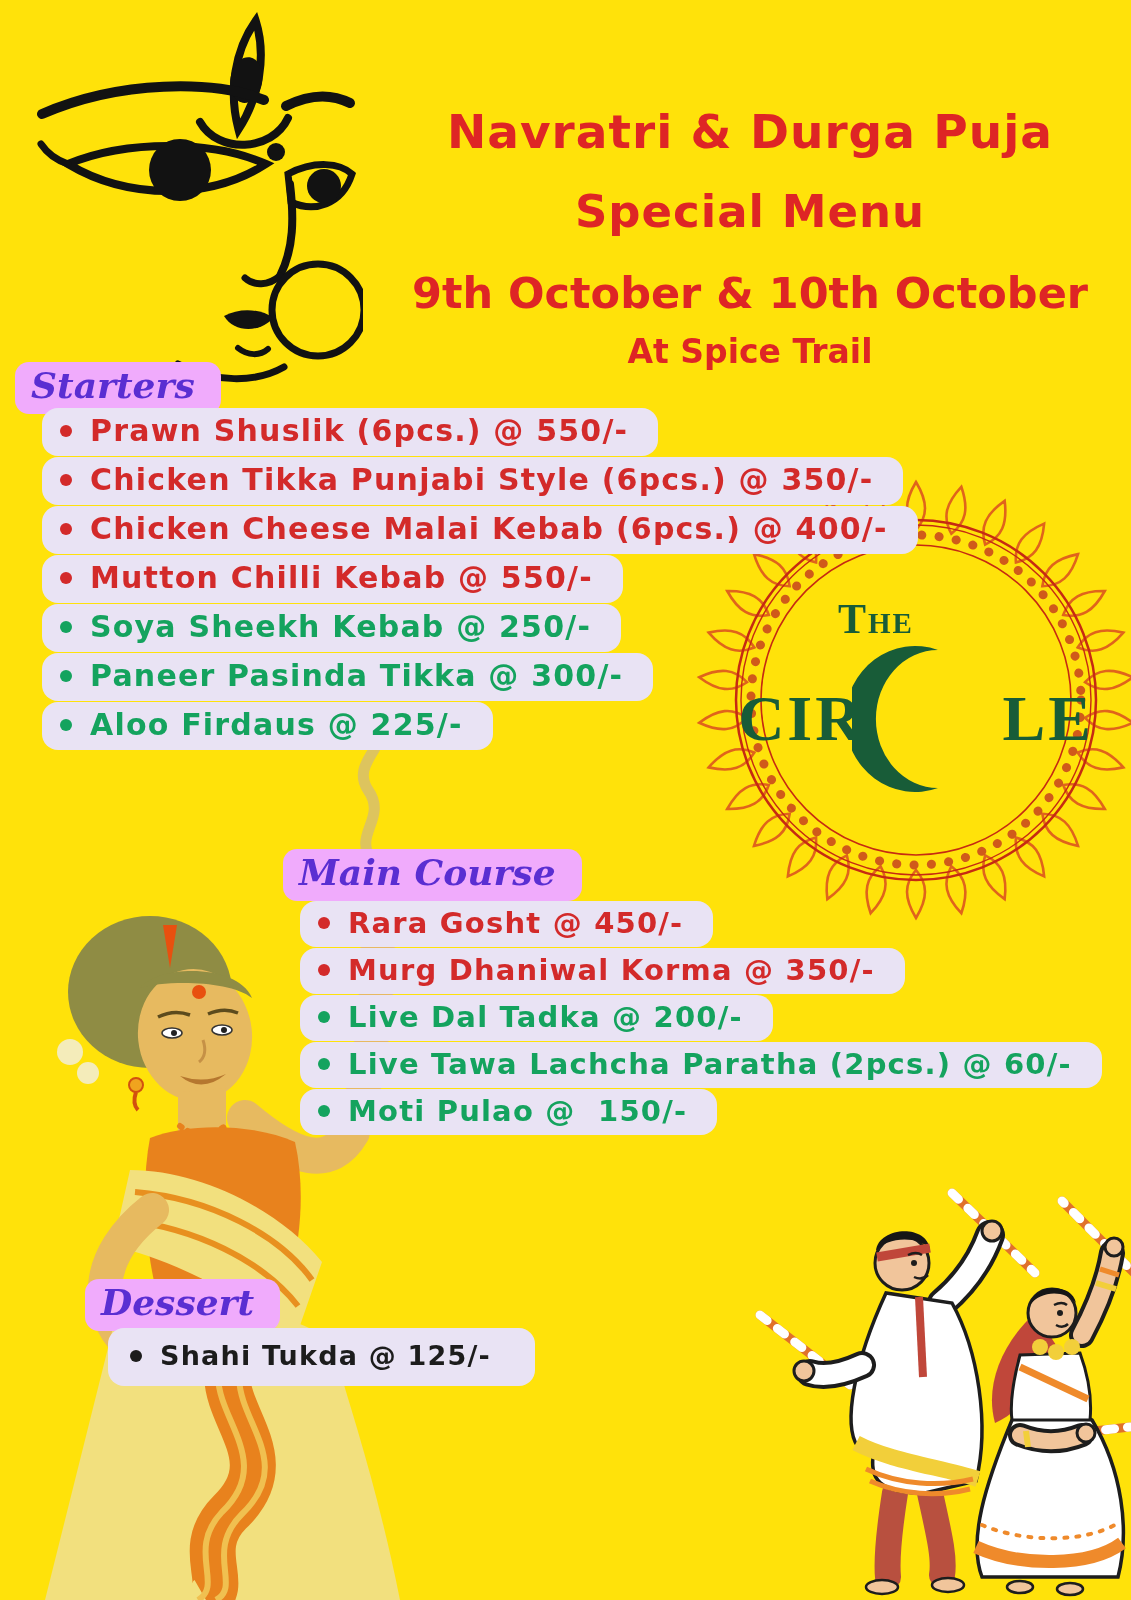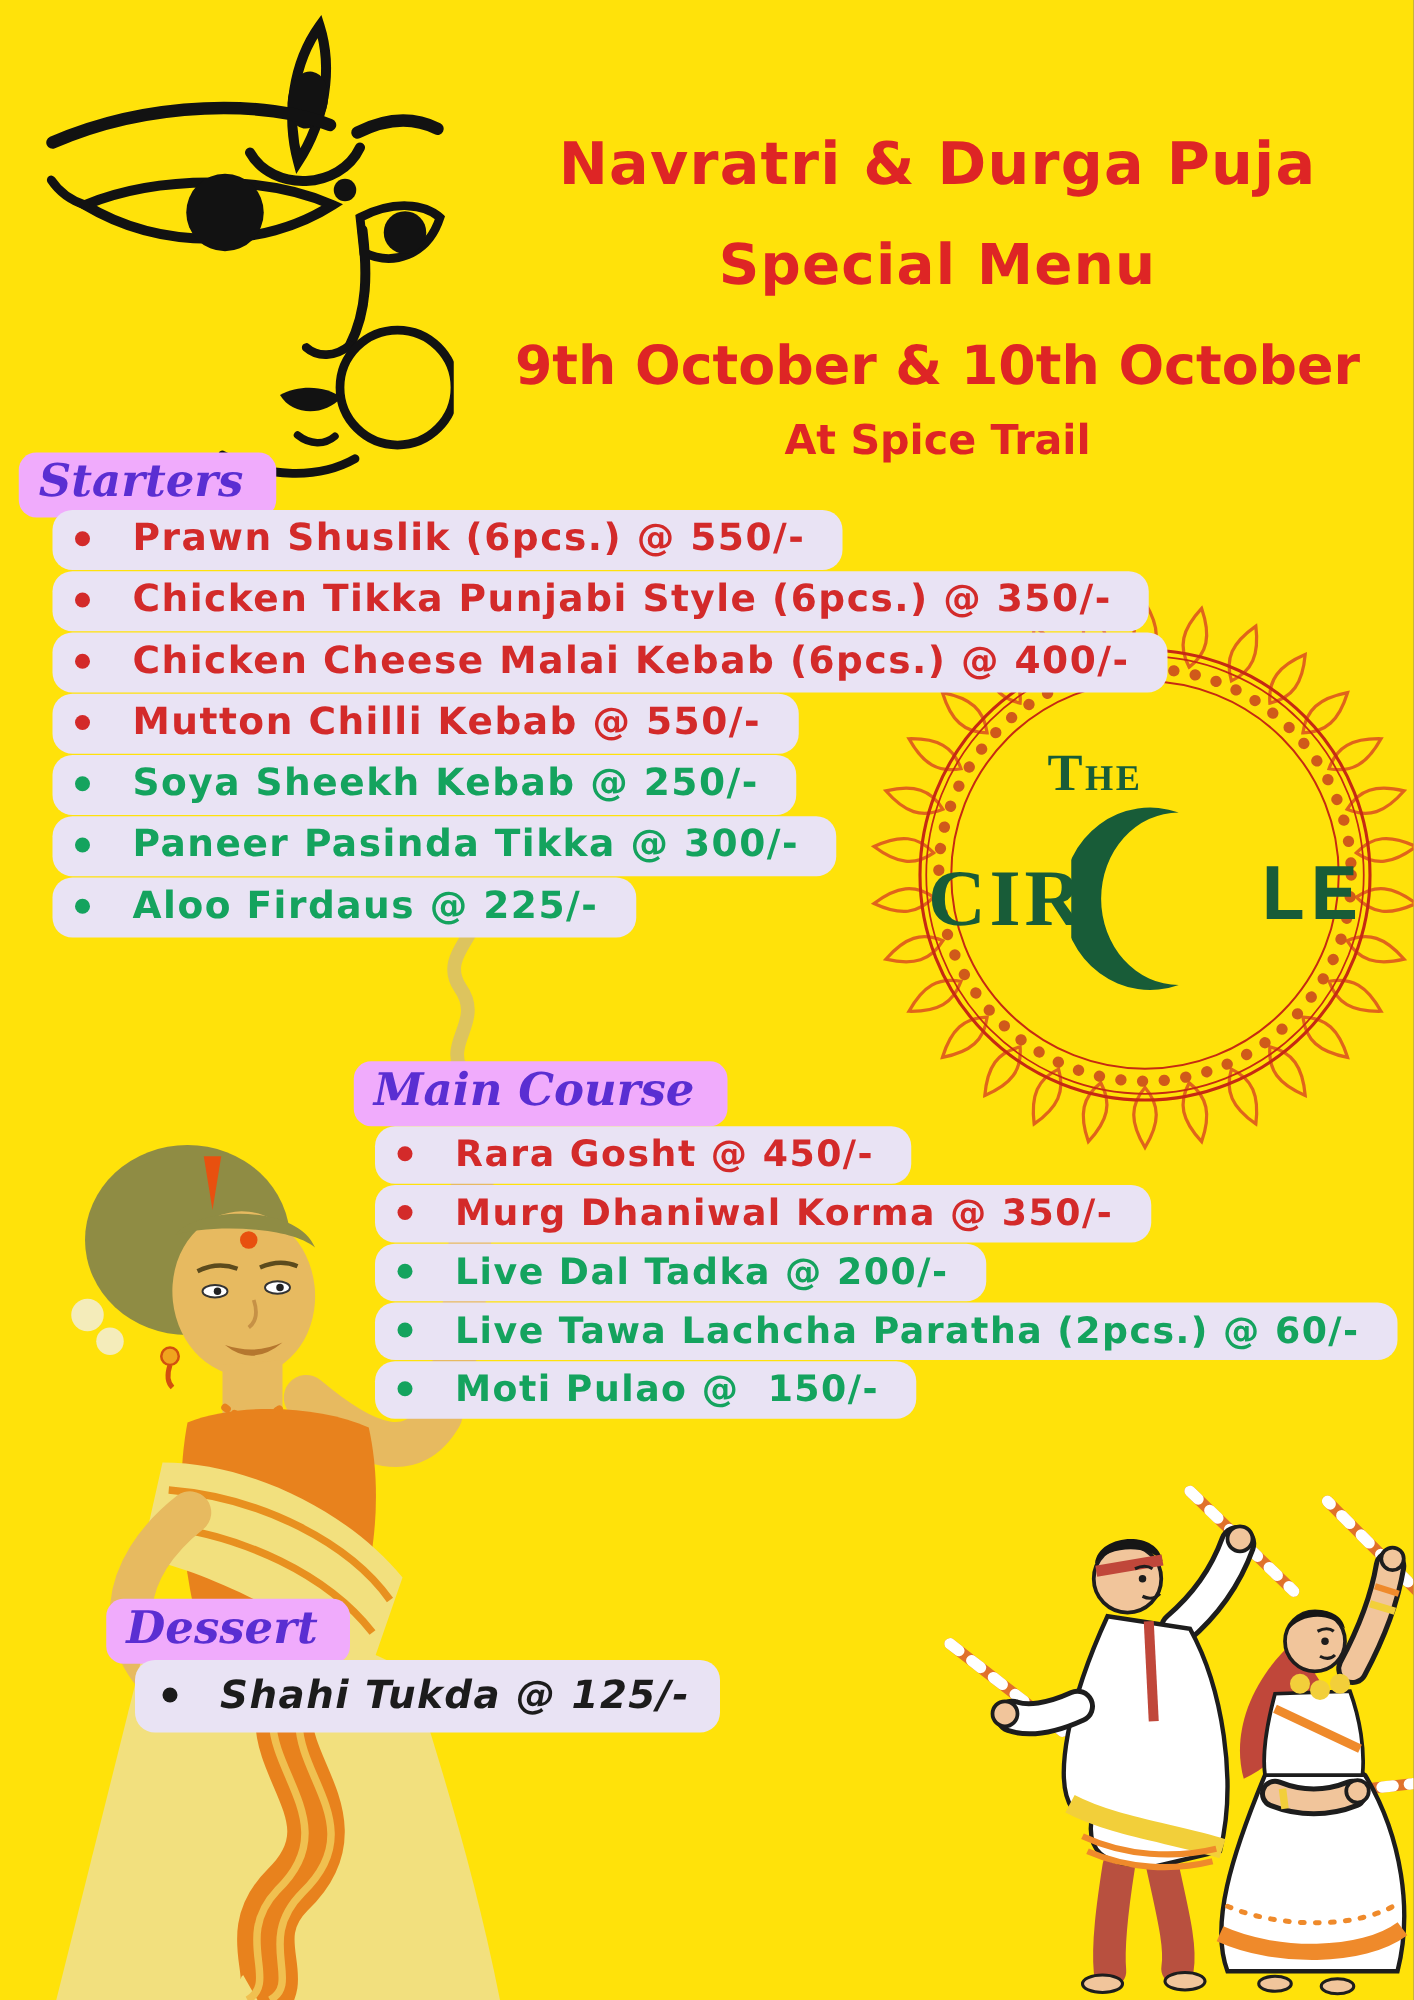--- a/index.html
+++ b/index.html
@@ -23,40 +23,40 @@
     padding:2px 26px 8px 16px;width:max-content;
     font-family:"DejaVu Serif","Liberation Serif",serif;
     font-style:italic;font-weight:600;font-size:36px;color:#5A2ED2;
   }
   
   .menu-list{z-index:7;}
   .menu-item{
     display:flex;align-items:center;width:max-content;
     background:#E9E3F4;border-radius:16px;
     padding:5px 30px 7px 18px;margin-bottom:1px;
-    font-weight:600;letter-spacing:1.2px;gap:16px;
+    font-weight:600;letter-spacing:1.2px;
   }
   .starters .menu-item,.main-course .menu-item{font-size:30px;line-height:36px;}
   .main-course .menu-item{font-size:29px;line-height:34px;}
-  .dessert .menu-item{font-size:31px;line-height:40px;padding:8px 24px 10px 22px;font-style:italic;}
+  .dessert .menu-item{font-size:27px;line-height:40px;padding:8px 44px 10px 22px;}
   .bullet{width:12px;height:12px;border-radius:50%;background:currentColor;
           display:inline-block;margin-right:18px;flex:0 0 auto;}
   .menu-item-text{white-space:pre;}
   .c-red{color:#D32A2A;} .c-green{color:#14A35E;} .c-black{color:#1C1C1C;}
 
   
   .logo-wrap{left:694px;top:478px;width:444px;height:444px;z-index:1;}
   .logo-text{position:absolute;left:0;top:0;width:100%;height:100%;
     display:flex;flex-direction:column;align-items:center;justify-content:center;
     font-family:"Liberation Serif","DejaVu Serif",serif;color:#185C38;}
   .logo-the{font-variant:small-caps;font-size:42px;font-weight:700;
     letter-spacing:2px;margin:-10px 80px 0 0;}
   .logo-row{display:flex;align-items:center;font-size:64px;font-weight:600;letter-spacing:3px;}
   .logo-crescent{margin:0 10px 0 -12px;}
-  .logo-le{margin-left:28px;font-family:Liberation Mono, monospace;}
+  .logo-le{margin-left:28px;}
 
   .illus{z-index:2;}
   .menu-layer{z-index:7;}
 </style>
 </head>
 <body>
 
 <div class="poster">
 
   <svg class="abs illus" style="left:28px;top:2px;" width="335" height="400" viewBox="0 0 335 400">

